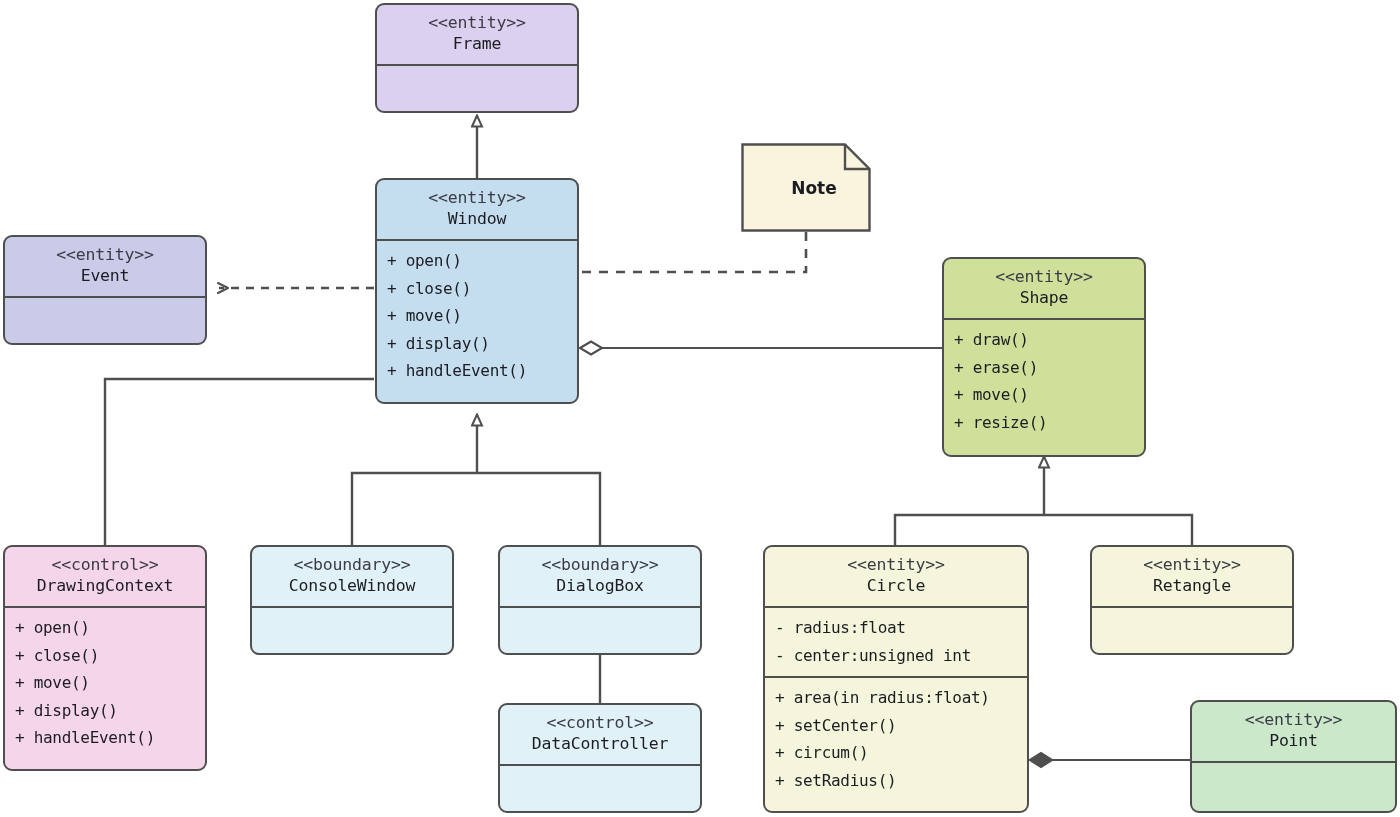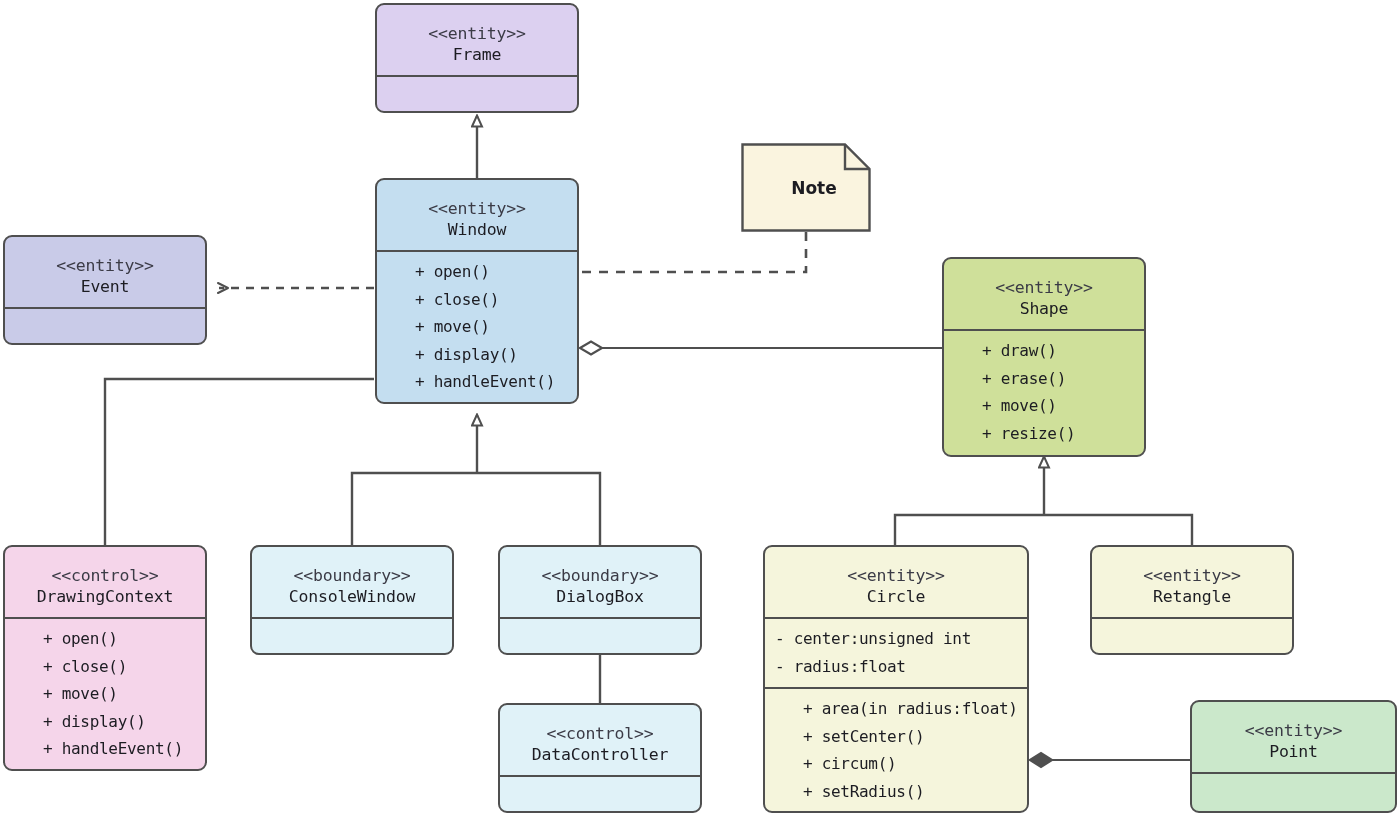--- a/index.html
+++ b/index.html
@@ -28,21 +28,21 @@
   .uml-class {
     position: absolute;
     box-sizing: border-box;
     border: 2.2px solid #4f4f4f;
     border-radius: 9px;
     overflow: hidden;
     z-index: 5;
   }
   .uml-header {
     box-sizing: border-box;
-    padding: 18px 8px 9px 8px;
+    padding: 7px 8px 9px 8px;
     text-align: center;
     border-bottom: 2.2px solid #4f4f4f;
   }
   .uml-stereotype {
     display: block;
     font-size: 16.5px;
     line-height: 21px;
     color: #3b3b46;
     letter-spacing: -0.2px;
   }
@@ -54,21 +54,20 @@
     color: #1c1c22;
     letter-spacing: -0.2px;
   }
   .uml-compartment {
     box-sizing: border-box;
     padding: 6px 10px 7px 10px;
     border-bottom: 2.2px solid #4f4f4f;
   }
   .uml-compartment:last-child {
     border-bottom: none;
-    margin-left: 28px;
   }
   .uml-compartment.empty {
     min-height: 38px;
     padding: 0;
   }
   .uml-member {
     font-size: 16px;
     line-height: 27.5px;
     color: #1c1c22;
     white-space: nowrap;
@@ -249,22 +248,22 @@
     </div>
     <div class="uml-compartment empty"></div>
   </div>
 
   <div class="uml-class th-ivory" style="left:763px; top:545px; width:266px; height:268px;">
     <div class="uml-header">
       <span class="uml-stereotype">&lt;&lt;entity&gt;&gt;</span>
       <span class="uml-name">Circle</span>
     </div>
     <div class="uml-compartment">
+      <div class="uml-member">- radius:float</div>
       <div class="uml-member">- center:unsigned int</div>
-      <div class="uml-member">- radius:float</div>
     </div>
     <div class="uml-compartment">
       <div class="uml-member">+ area(in radius:float)</div>
       <div class="uml-member">+ setCenter()</div>
       <div class="uml-member">+ circum()</div>
       <div class="uml-member">+ setRadius()</div>
     </div>
   </div>
 
   <div class="uml-class th-ivory" style="left:1090px; top:545px; width:204px; height:110px;">

